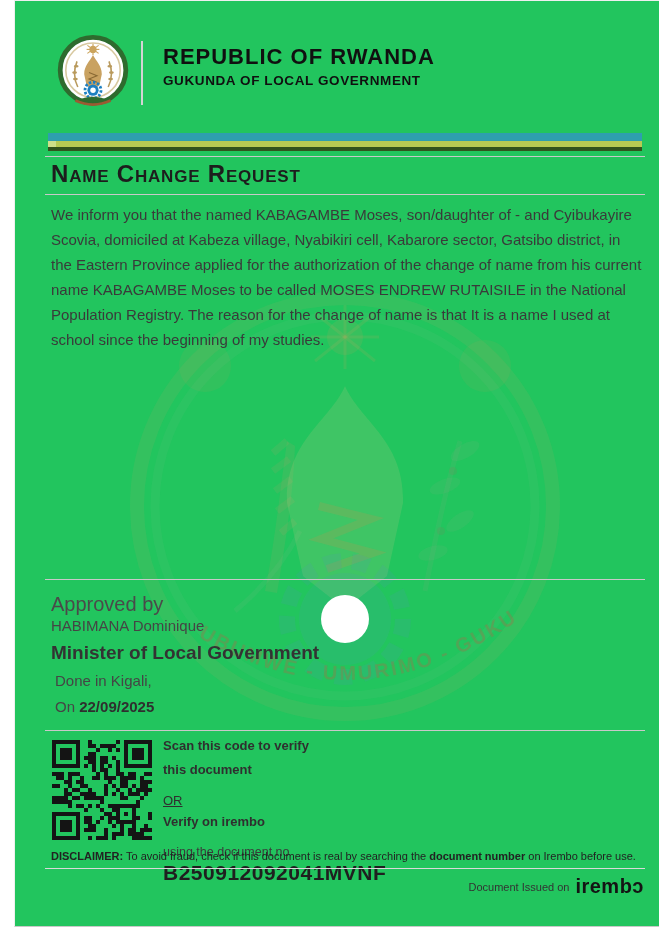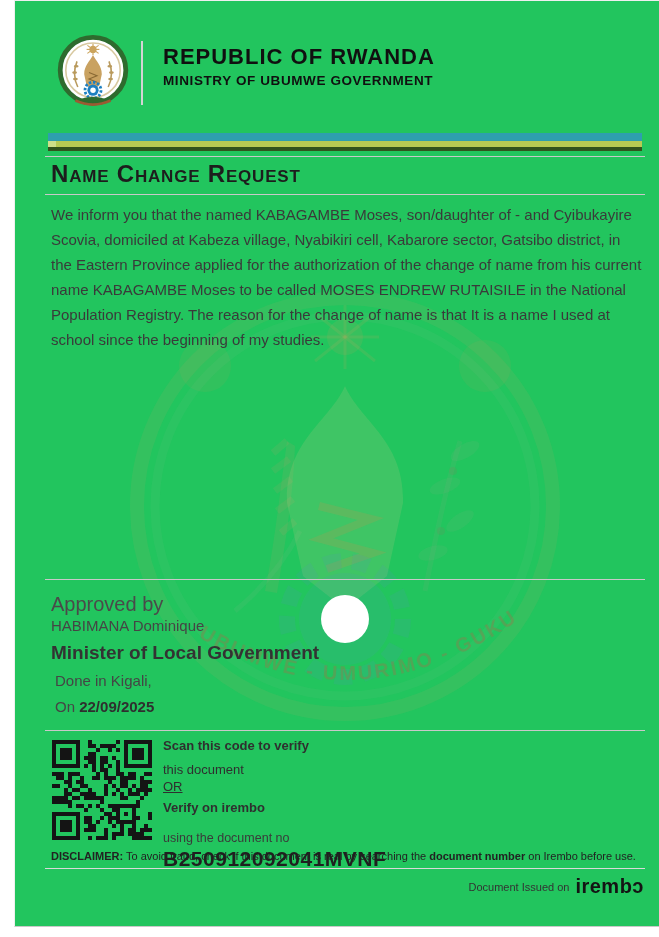--- a/index.html
+++ b/index.html
@@ -34,21 +34,21 @@
   .approver-name{position:absolute;left:36px;top:616px;font-size:15px;color:#454545;}
   .approver-role{position:absolute;left:36px;top:641px;font-size:19px;font-weight:bold;color:#333;}
   .done-in{position:absolute;left:40px;top:671px;font-size:15px;color:#454545;}
   .on-line{position:absolute;left:40px;top:697px;font-size:15px;color:#454545;}
   .on-line b{color:#2f2f2f;}
 
   
   .qr{position:absolute;left:37px;top:739px;width:100px;height:100px;}
   .verify{position:absolute;left:148px;top:737px;font-size:13px;color:#2f2f2f;}
   .verify .v1{font-weight:bold;margin-bottom:9px;}
-  .verify .v2{font-weight:normal;margin-bottom:2px;}
+  .verify .v2{font-weight:bold;margin-bottom:16px;}
   .verify .vor{margin-bottom:6px;text-decoration:underline;}
   .verify .v3{font-weight:bold;margin-bottom:16px;}
   .verify .v4{font-size:12.5px;margin-bottom:2px;color:#3a3a3a;}
   .verify .vnum{font-size:21px;font-weight:bold;letter-spacing:0.5px;color:#1f1f1f;}
 
   .disclaimer{position:absolute;left:36px;top:849px;font-size:11px;color:#222;}
   .disclaimer b{font-weight:bold;}
 
   .footer{position:absolute;right:28px;top:874px;display:flex;align-items:center;gap:6px;}
   .footer .issued{font-size:11px;color:#333;text-align:right;}
@@ -86,21 +86,21 @@
     <circle cx="50" cy="74" r="10" fill="none" stroke="#1d7fc1" stroke-width="3.5" stroke-dasharray="3,2.2"></circle>
     <circle cx="50" cy="74" r="7" fill="#1d7fc1"></circle>
     <circle cx="50" cy="74" r="3.4" fill="#ffffff"></circle>
 
     <ellipse cx="50" cy="86" rx="15" ry="3.6" fill="#2e6b2e"></ellipse>
     <path d="M28,87 Q50,97 72,87" stroke="#9c5a32" stroke-width="3.5" fill="none"></path>
   </svg>
 
   <div class="hdr-divider"></div>
   <div class="hdr-title">REPUBLIC OF RWANDA</div>
-  <div class="hdr-subtitle">MINISTRY OF UBUMWE GOVERNMENT</div>
+  <div class="hdr-subtitle">GUKUNDA OF LOCAL GOVERNMENT</div>
 
   <div class="band">
     <div class="s1"></div>
     <div class="s2">
         <div class="notch"></div>
       </div>
     <div class="s3"></div>
   </div>
 
   <div class="rule" style="top:155px"></div>

